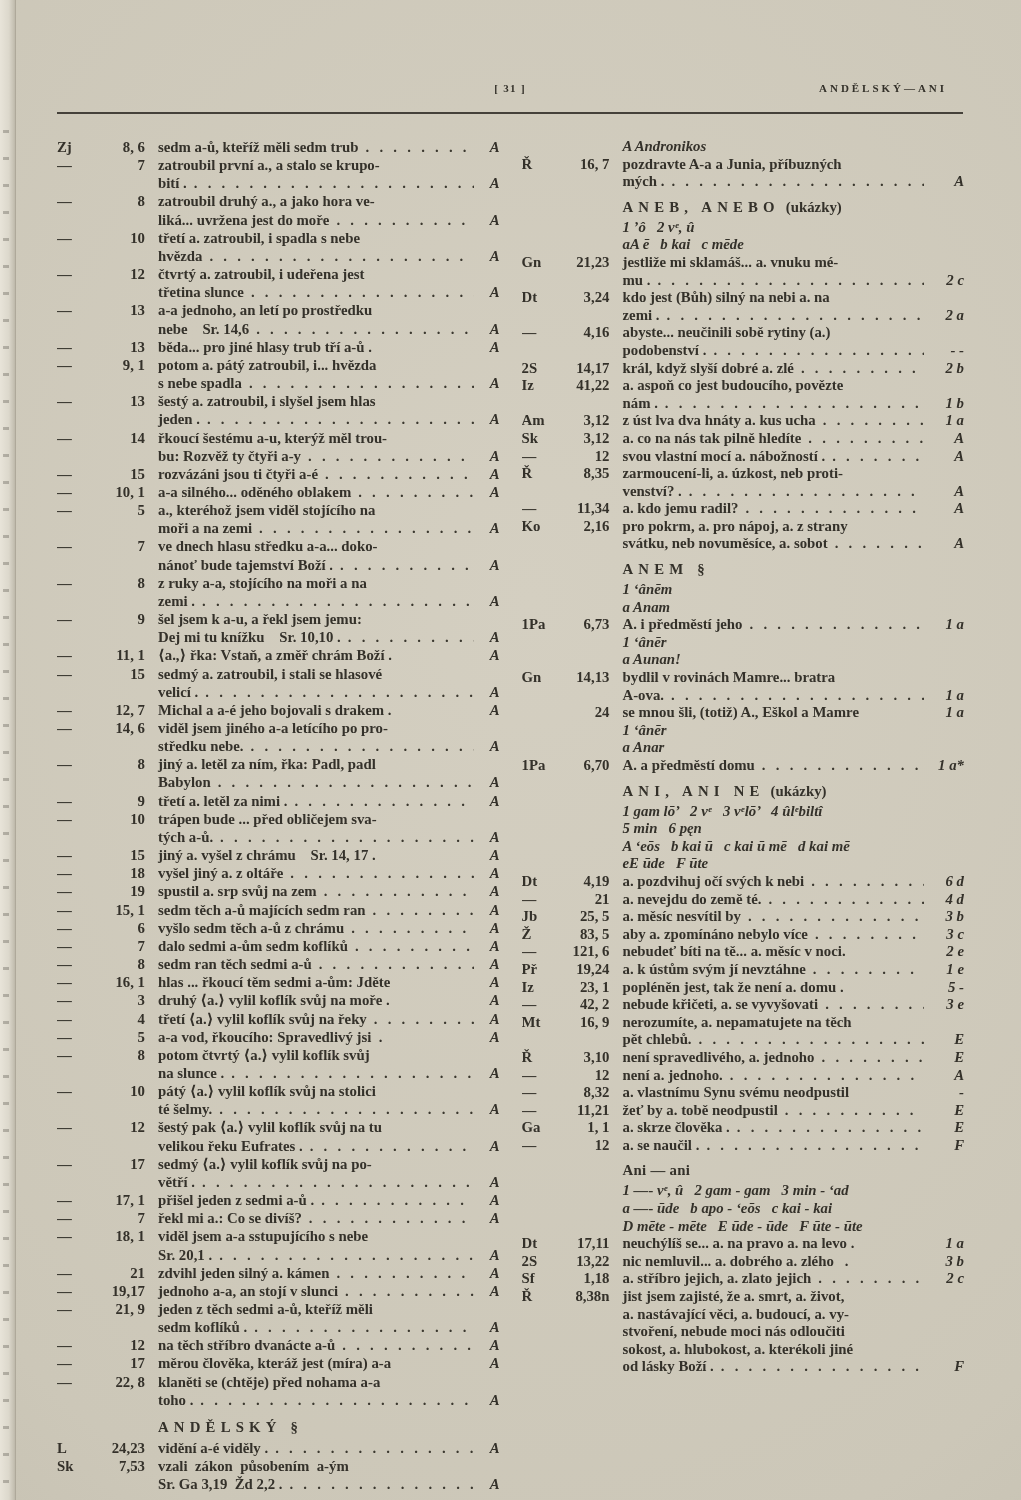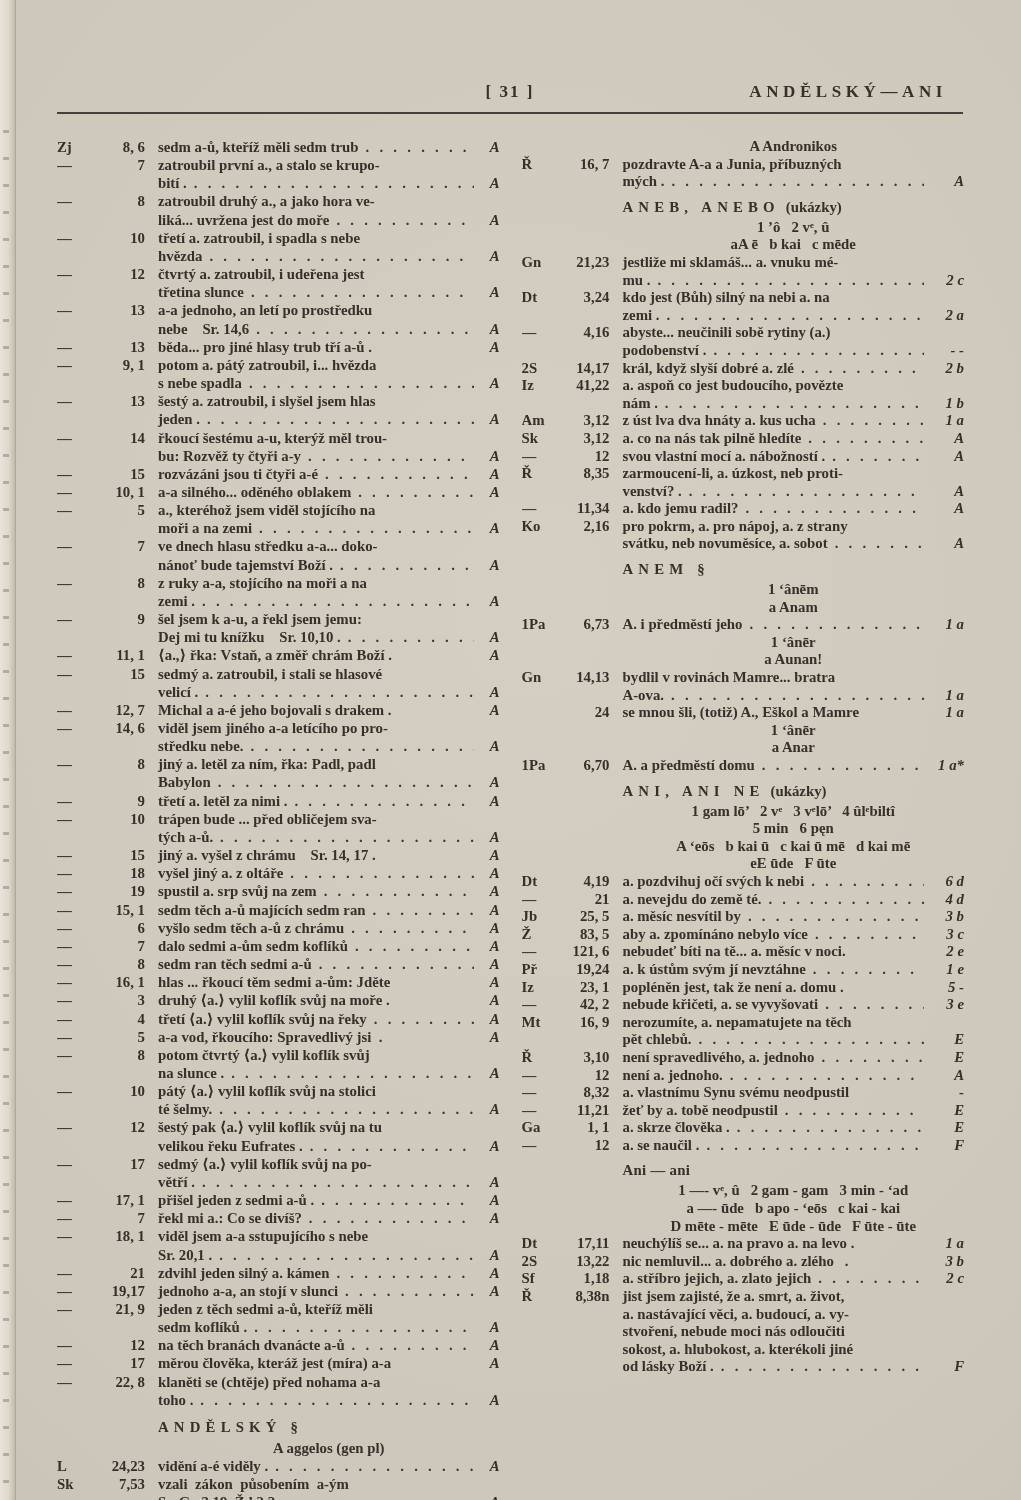--- a/index.html
+++ b/index.html
@@ -18,21 +18,21 @@
     background:linear-gradient(90deg,#e8e4d9 0,#dcd8cc 55%,#c2bdaf 90%,#a59f90 100%);
   }
   .edge-marks{
     position:absolute;left:3px;top:130px;bottom:0;width:6px;
     background:repeating-linear-gradient(180deg, rgba(45,42,34,.6) 0 3px, rgba(45,42,34,0) 3px 27px);
     opacity:.45;
   }
   .header{
     position:absolute;top:82px;left:57px;right:58px;height:30px;
     border-bottom:2px solid #45413a;
-    font-size:17px;
+    font-size:11px;
   }
   .pageno{position:absolute;left:0;right:0;top:0;text-align:center;letter-spacing:.12em;}
   .running-head{position:absolute;right:16px;top:0;letter-spacing:.27em;}
   .cols{
     position:absolute;top:138px;left:57px;right:57px;
     display:flex;gap:22px;align-items:flex-start;
   }
   .col{flex:1 1 0;min-width:0;font-size:14.8px;}
   .row{display:flex;align-items:baseline;overflow:hidden;}
   .col-left .row,.col-left .etym-line{line-height:18.15px;}
@@ -45,21 +45,21 @@
     margin:0 2px 0 7px;word-spacing:6.5px;color:#3b382f;
   }
   .gut{flex:none;font-style:italic;text-align:right;white-space:pre;}
   .col-left .gut{width:24px;}
   .col-right .gut{width:38px;}
   .block-heading{margin:9px 0 2px 101px;line-height:19px;}
   .col-right .block-heading{margin-top:7px;}
   .headword{letter-spacing:.35em;}
   .suffix{letter-spacing:normal;margin-left:6px;}
   .block-heading.sub .headword{letter-spacing:.02em;}
-  .etym-line{margin-left:101px;white-space:pre;text-align:center;}
+  .etym-line{margin-left:101px;font-style:italic;white-space:pre;}
 </style>
 </head>
 <body>
 
 <div class="page">
   <div class="edge-strip">
     <div class="edge-marks"></div>
   </div>
 
   <div class="header">
@@ -483,21 +483,21 @@
         <div class="row">
           <span class="book"></span>
           <span class="ref"></span>
           <span class="text">sedm koflíků .</span>
           <span class="ldr">. . . . . . . . . . . . . . . . . . . . . . . . . . . .</span>
           <span class="gut">A</span>
         </div>
         <div class="row">
           <span class="book">—</span>
           <span class="ref">12</span>
-          <span class="text">na těch branách dvanácte a-ů</span>
+          <span class="text">na těch stříbro dvanácte a-ů</span>
           <span class="ldr">. . . . . . . . . . . . . . . . . . . . . . . . . . . .</span>
           <span class="gut">A</span>
         </div>
         <div class="row">
           <span class="book">—</span>
           <span class="ref">17</span>
           <span class="text">měrou člověka, kteráž jest (míra) a-a</span>
           <span class="ldr"></span>
           <span class="gut">A</span>
         </div>
@@ -507,21 +507,20 @@
           <span class="text">klaněti se (chtěje) před nohama a-a</span>
         </div>
         <div class="row">
           <span class="book"></span>
           <span class="ref"></span>
           <span class="text">toho .</span>
           <span class="ldr">. . . . . . . . . . . . . . . . . . . . . . . . . . . .</span>
           <span class="gut">A</span>
         </div>
         <div class="block-heading"><span class="headword">ANDĚLSKÝ §</span></div>
-        <div class="etym-line">A aggelos (gen pl)</div>
         <div class="row">
           <span class="book">L</span>
           <span class="ref">24,23</span>
           <span class="text">vidění a-é viděly .</span>
           <span class="ldr">. . . . . . . . . . . . . . . . . . . . . . . . . . . .</span>
           <span class="gut">A</span>
         </div>
         <div class="row">
           <span class="book">Sk</span>
           <span class="ref">7,53</span>

